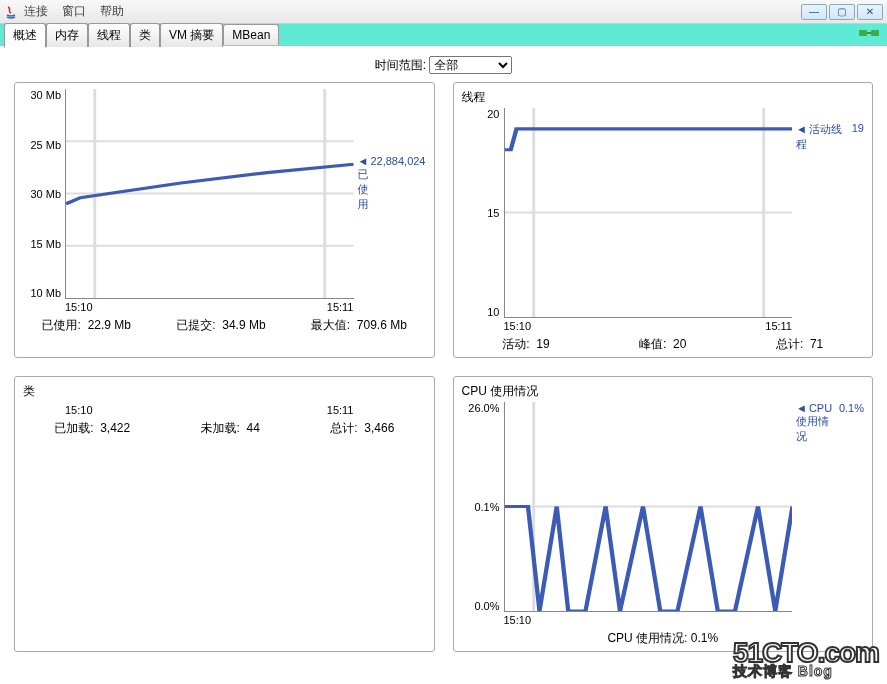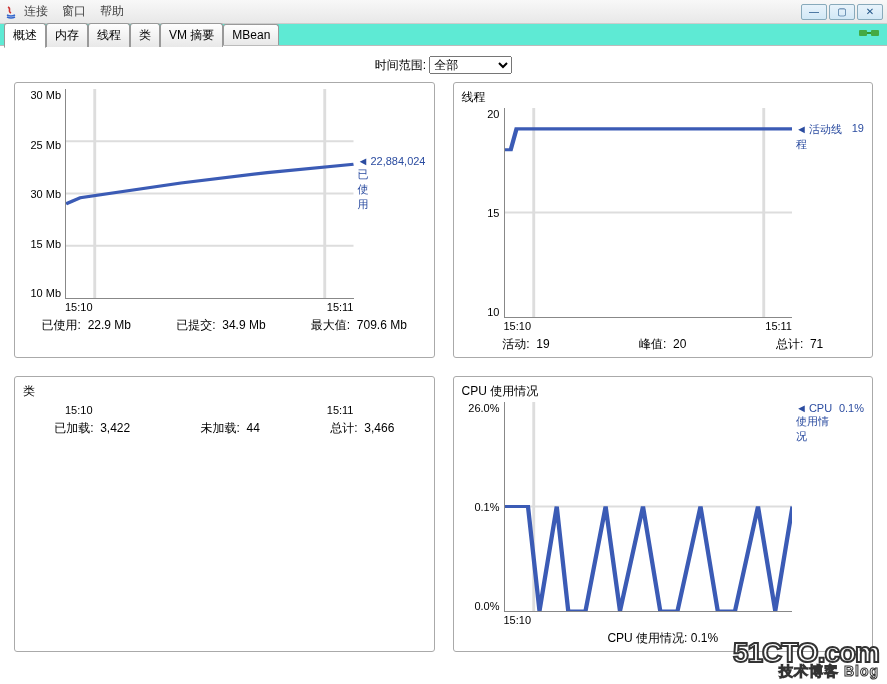--- a/index.html
+++ b/index.html
@@ -26,21 +26,21 @@
 .chart-area { display: flex; height: 210px; }
 .y-axis { width: 42px; display: flex; flex-direction: column; justify-content: space-between; align-items: flex-end; font-size: 11px; color: #000; padding-right: 4px; }
 .plot { flex: 1; position: relative; border-left: 1px solid #888; border-bottom: 1px solid #888; }
 .plot svg { position: absolute; top: 0; left: 0; width: 100%; height: 100%; }
 .right-label { width: 72px; font-size: 11px; color: #2b4ca0; padding-left: 4px; display: flex; flex-direction: row; justify-content: center; }
 .right-label .arrow { color: #2b4ca0; margin-right: 2px; }
 .x-axis { display: flex; justify-content: space-between; font-size: 11px; padding: 2px 72px 0 42px; align-items: center; }
 .stats { display: flex; justify-content: space-around; font-size: 12px; margin-top: 4px; gap: 8px; }
 .stats span { white-space: nowrap; }
 
-.watermark { position: absolute; right: 8px; bottom: 6px; font-family: Arial Black, sans-serif; font-weight: 900; color: #fff; -webkit-text-stroke: 2px #333; font-size: 28px; line-height: 0.9; text-align: right; letter-spacing: -1px;}
+.watermark { position: absolute; right: 8px; bottom: 6px; font-family: Arial Black, sans-serif; font-weight: 900; color: #fff; -webkit-text-stroke: 2px #333; font-size: 28px; line-height: 0.9; text-align: left; letter-spacing: -1px;}
 .watermark .sub { font-size: 14px; -webkit-text-stroke: 1px #333; letter-spacing: 1px; }
 
 .grid-lines line { stroke: #ddd; stroke-width: 1; }
 .chart-line { stroke: #3b5bb5; stroke-width: 1.5; fill: none; }
 </style>
 </head>
 <body>
 
 <div class="title-bar">
   <svg class="java-icon" viewBox="0 0 14 14">

